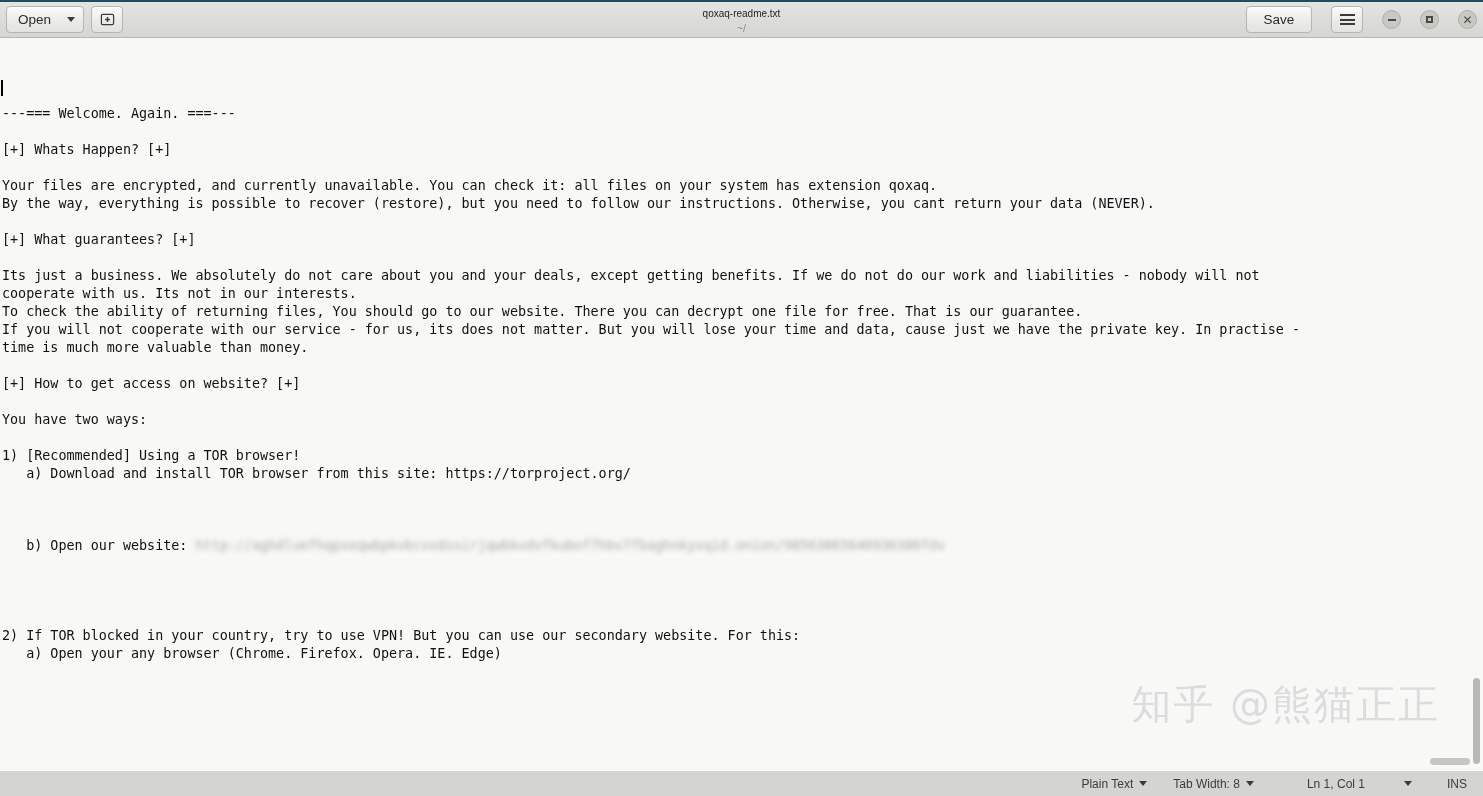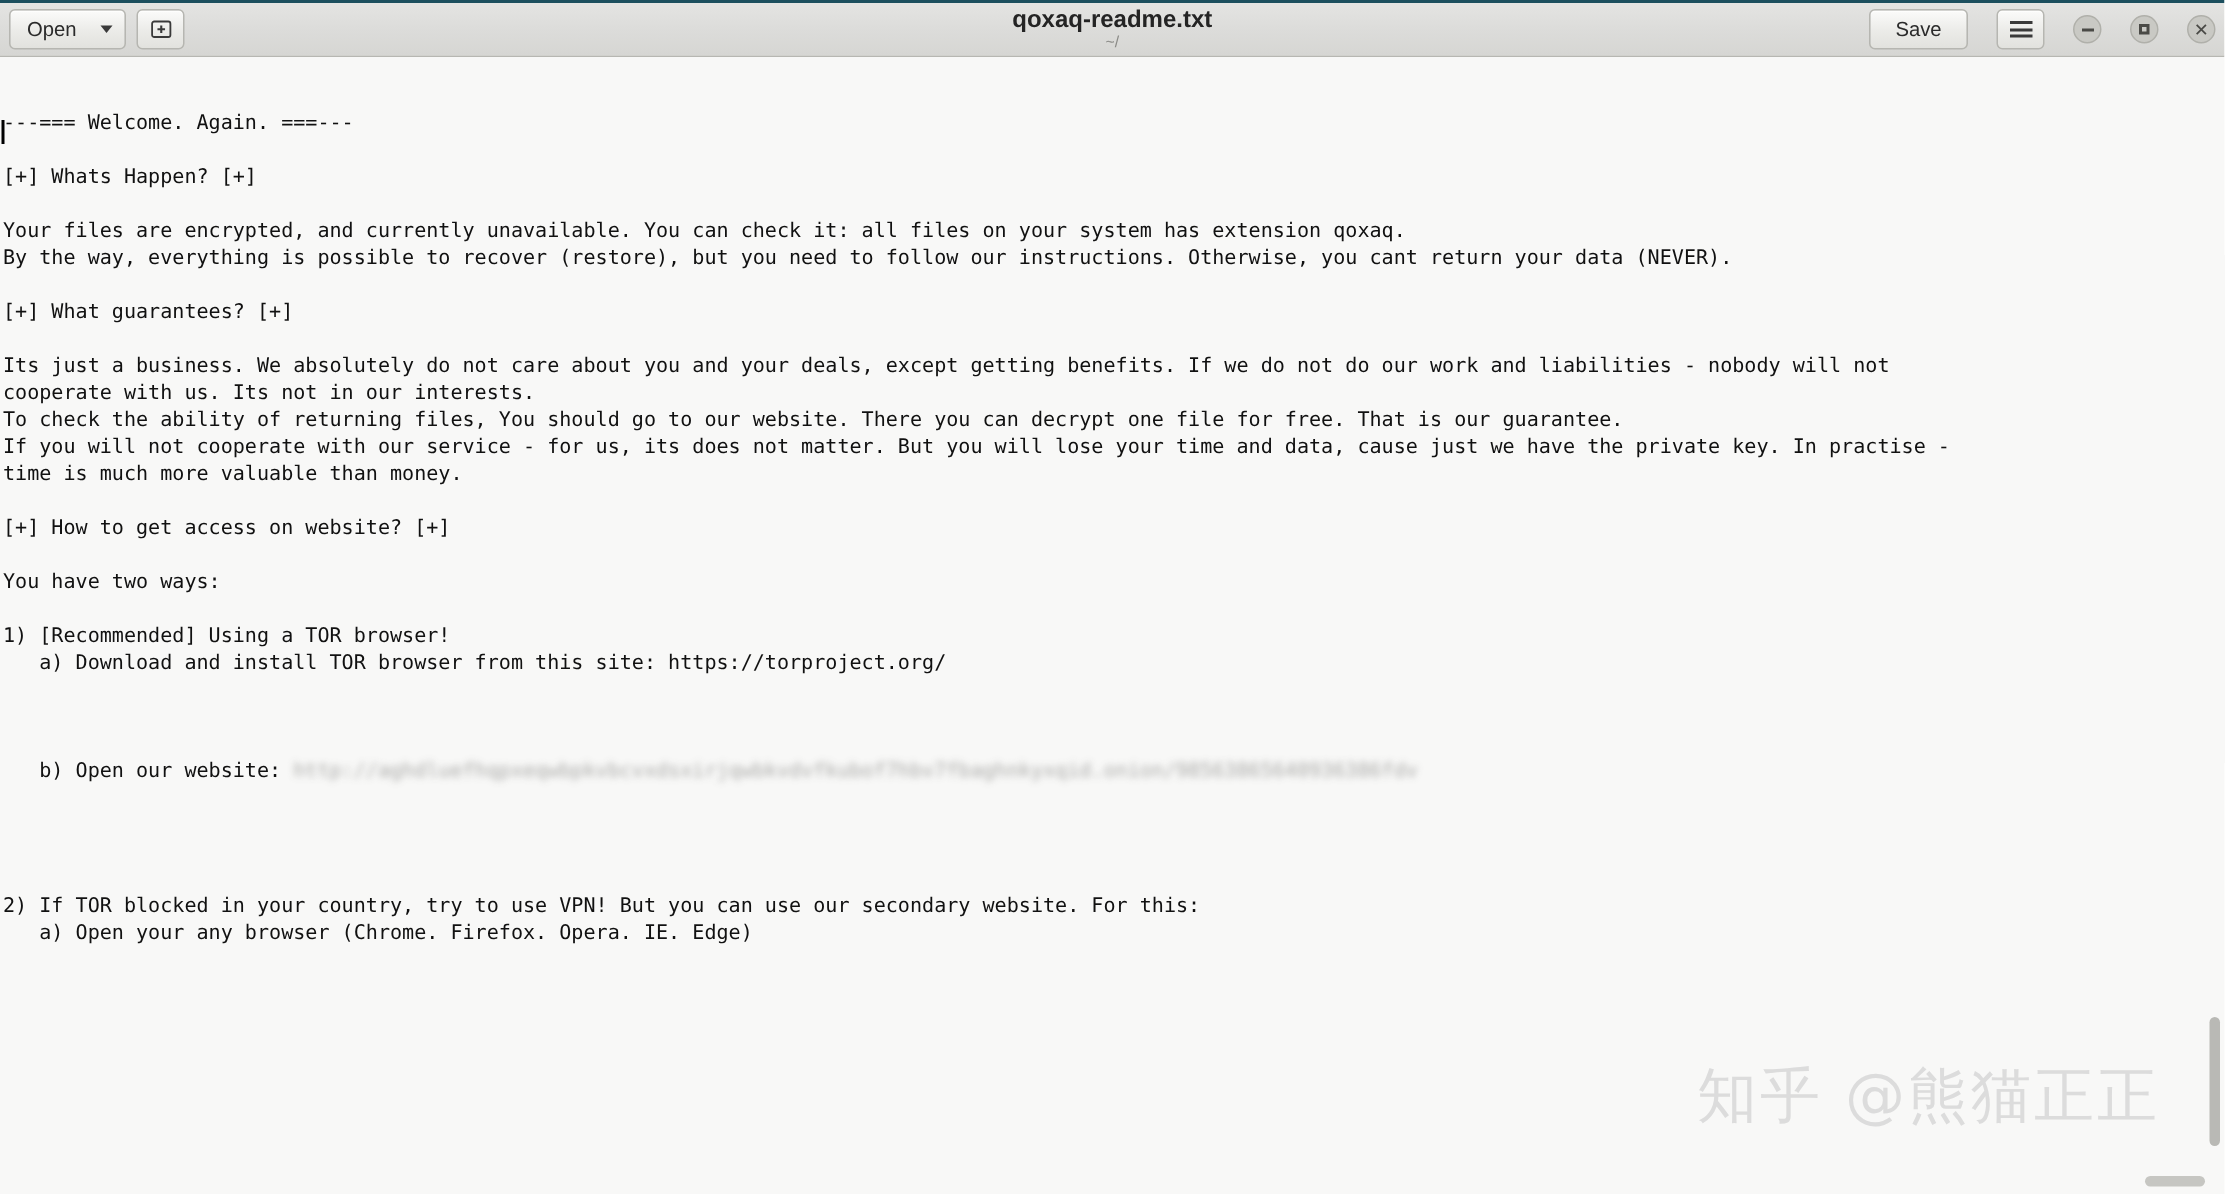--- a/index.html
+++ b/index.html
@@ -59,21 +59,21 @@
   .icon-hamburger { display: flex; flex-direction: column; gap: 2.5px; }
   .icon-hamburger i { display:block; width: 15px; height: 2px; background: #3a3a3a; }
 
   .hb-title {
     position: absolute;
     left: 0; right: 0; top: 0; bottom: 0;
     display: flex; flex-direction: column;
     align-items: center; justify-content: center;
     pointer-events: none;
   }
-  .hb-title .t1 { font-size: 16px; font-weight: bold; color: #242424; line-height: 15px; }
+  .hb-title .t1 { font-size: 10px; font-weight: normal; color: #242424; line-height: 15px; }
   .hb-title .t2 { font-size: 10.5px; color: #8a8a86; line-height: 12px; margin-top: 1px; }
 
   .wbtn {
     width: 19px; height: 19px; border-radius: 50%;
     background: #c9c9c4;
     border: 1px solid #b0b0aa;
     display: flex; align-items: center; justify-content: center;
     cursor: pointer;
     position: relative;
   }
@@ -90,20 +90,21 @@
     overflow: hidden;
   }
   .editor {
     position: absolute; inset: 0;
     padding: 0px 0 0 0;
     font-family: "DejaVu Sans Mono", "Liberation Mono", monospace;
     font-size: 13.4px;
     line-height: 18px;
     color: #111111;
     white-space: pre;
+    margin-top: 31px;
   }
   .line { height: 18px; padding-left: 2px; }
   .caret {
     position: absolute;
     left: 1px; top: 42px;
     width: 1.5px; height: 16px;
     background: #000;
   }
   
   .blur {
@@ -245,14 +246,33 @@
     <div class="caret"></div>
 
     <div class="watermark">知乎 @熊猫正正</div>
 
     <div class="vscroll">
       <div class="thumb"></div>
     </div>
     <div class="hscroll-hint"></div>
   </div>
 
+  <div class="statusbar">
+    <div class="sb-item">
+      <span>Plain Text</span>
+      <span class="caret-down"></span>
+    </div>
+    <div class="sb-item">
+      <span>Tab Width: 8</span>
+      <span class="caret-down"></span>
+    </div>
+    <div class="sb-item sb-pos">
+      <span>Ln 1, Col 1</span>
+    </div>
+    <div class="sb-item">
+      <span class="caret-down"></span>
+    </div>
+    <div class="sb-item sb-ins sb-static">
+      <span>INS</span>
+    </div>
+  </div>
 
 </div>
 
 </body></html>

